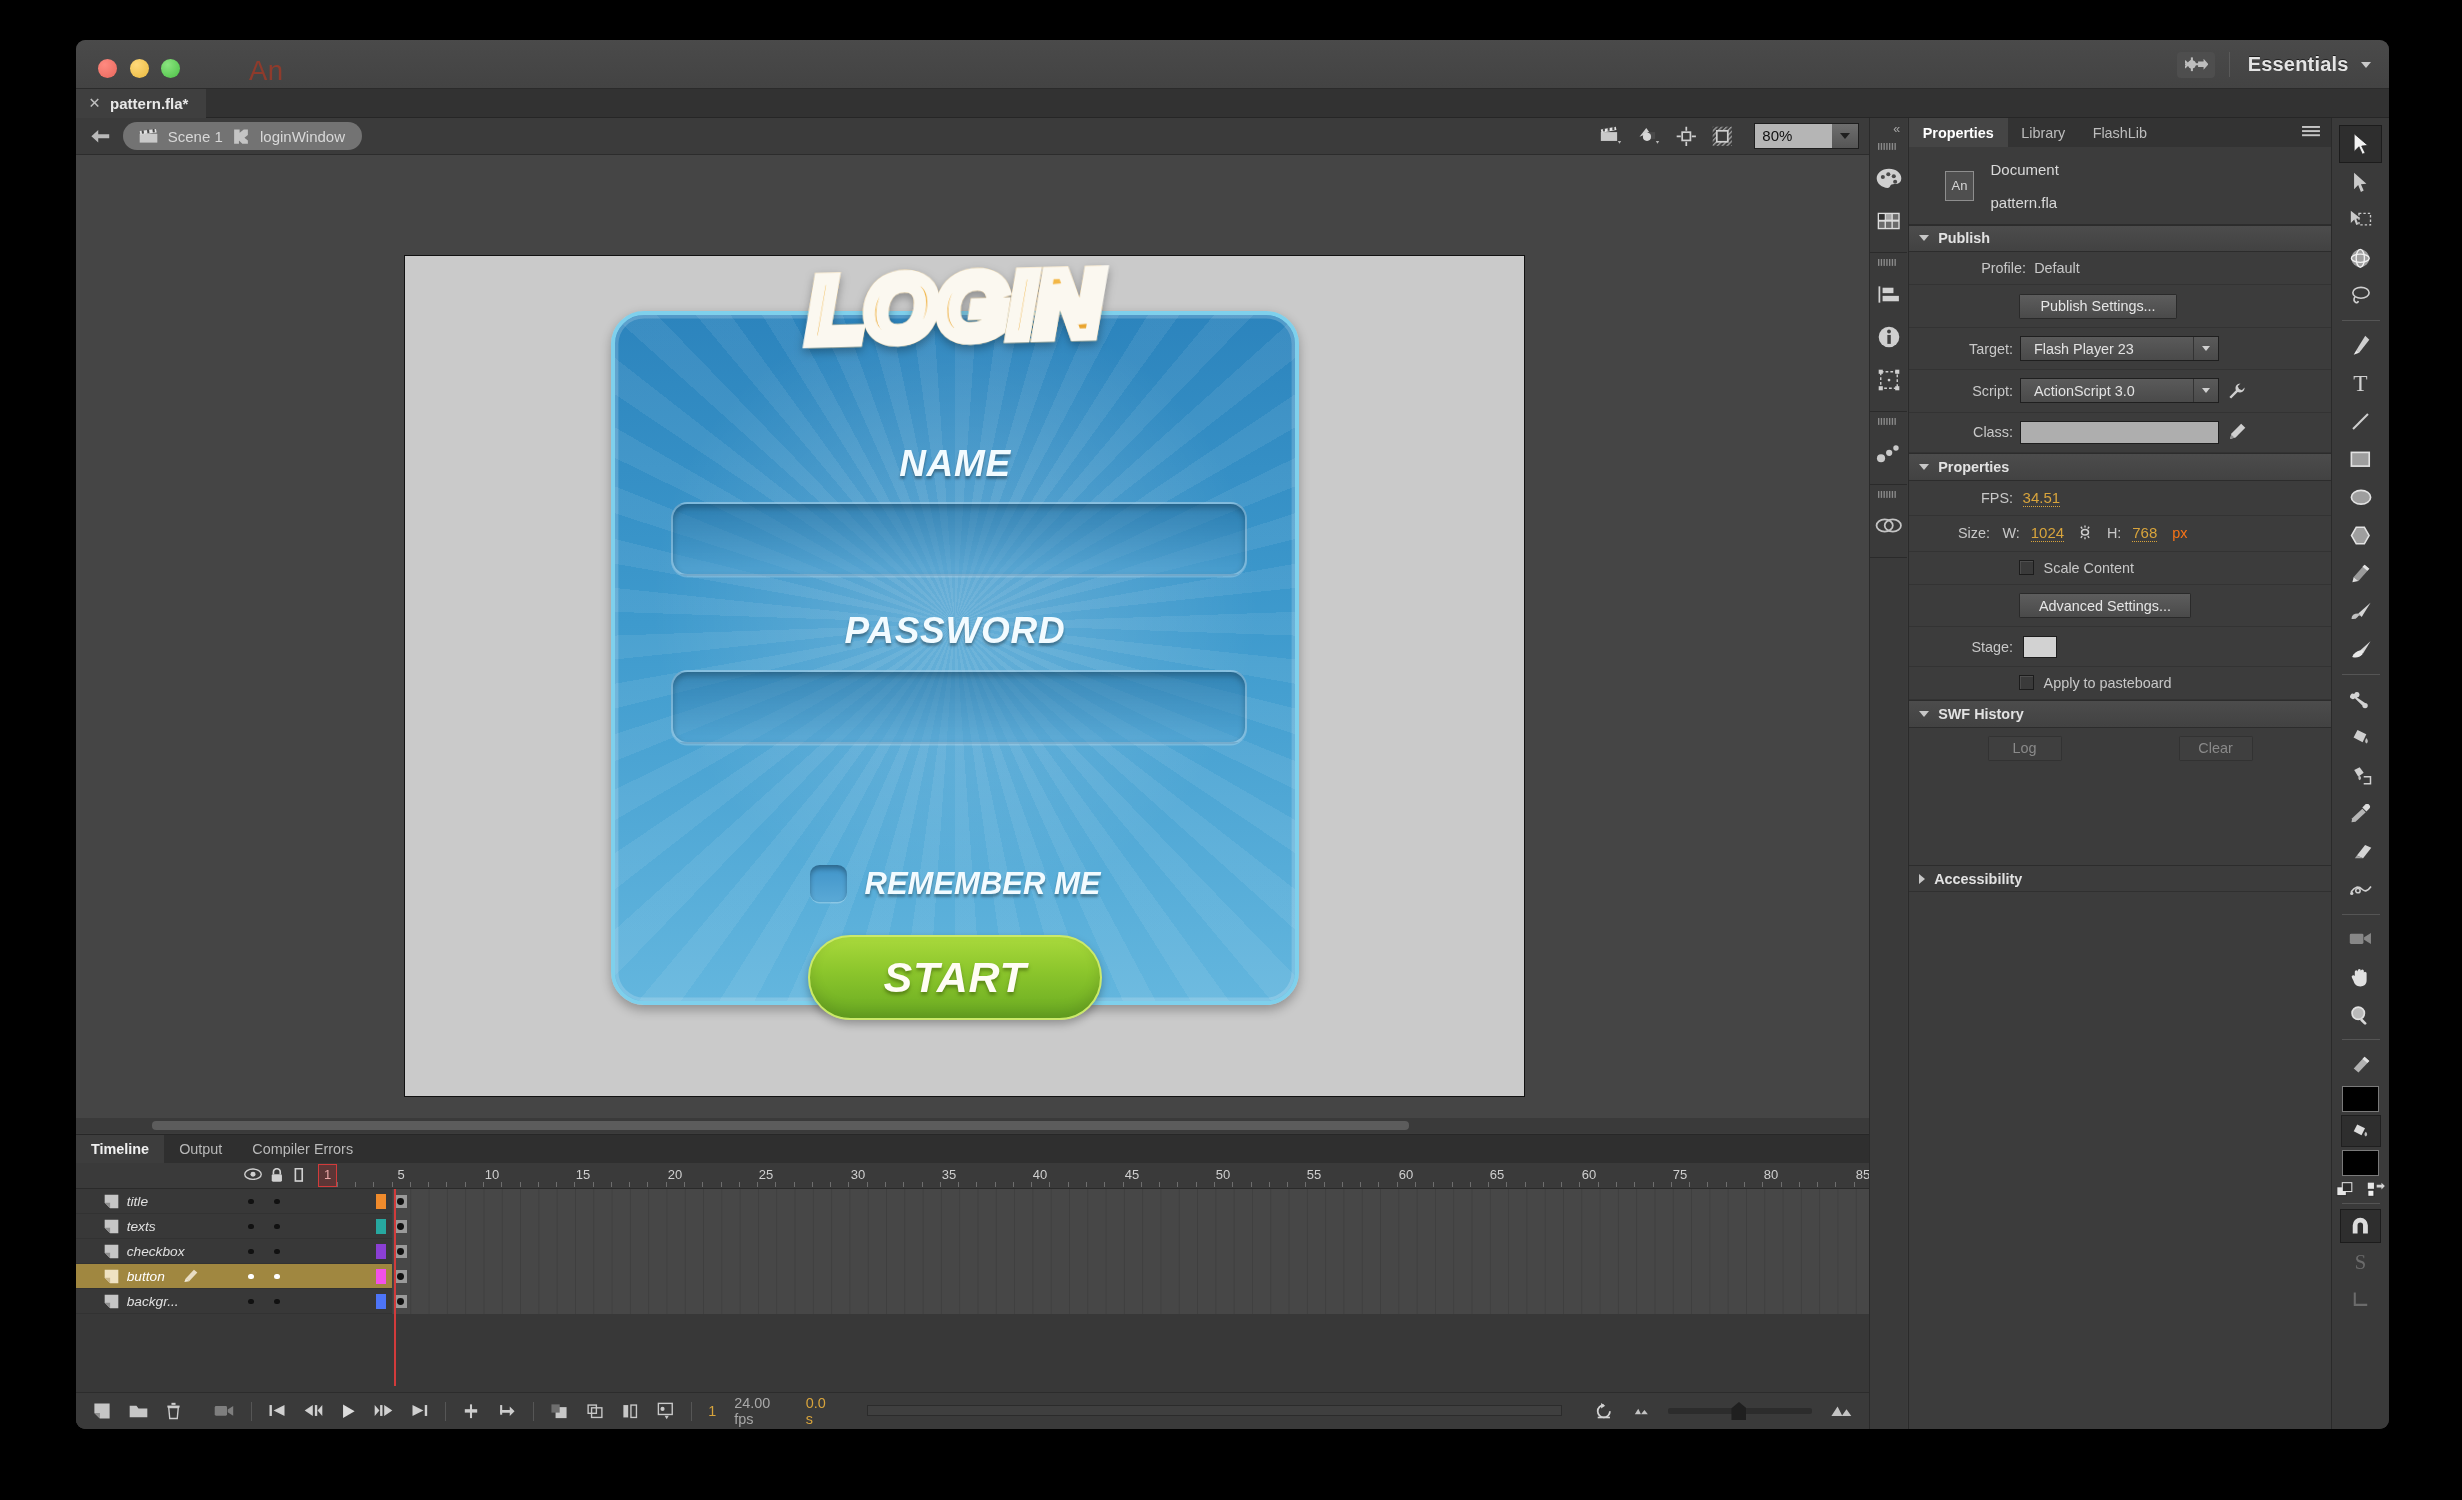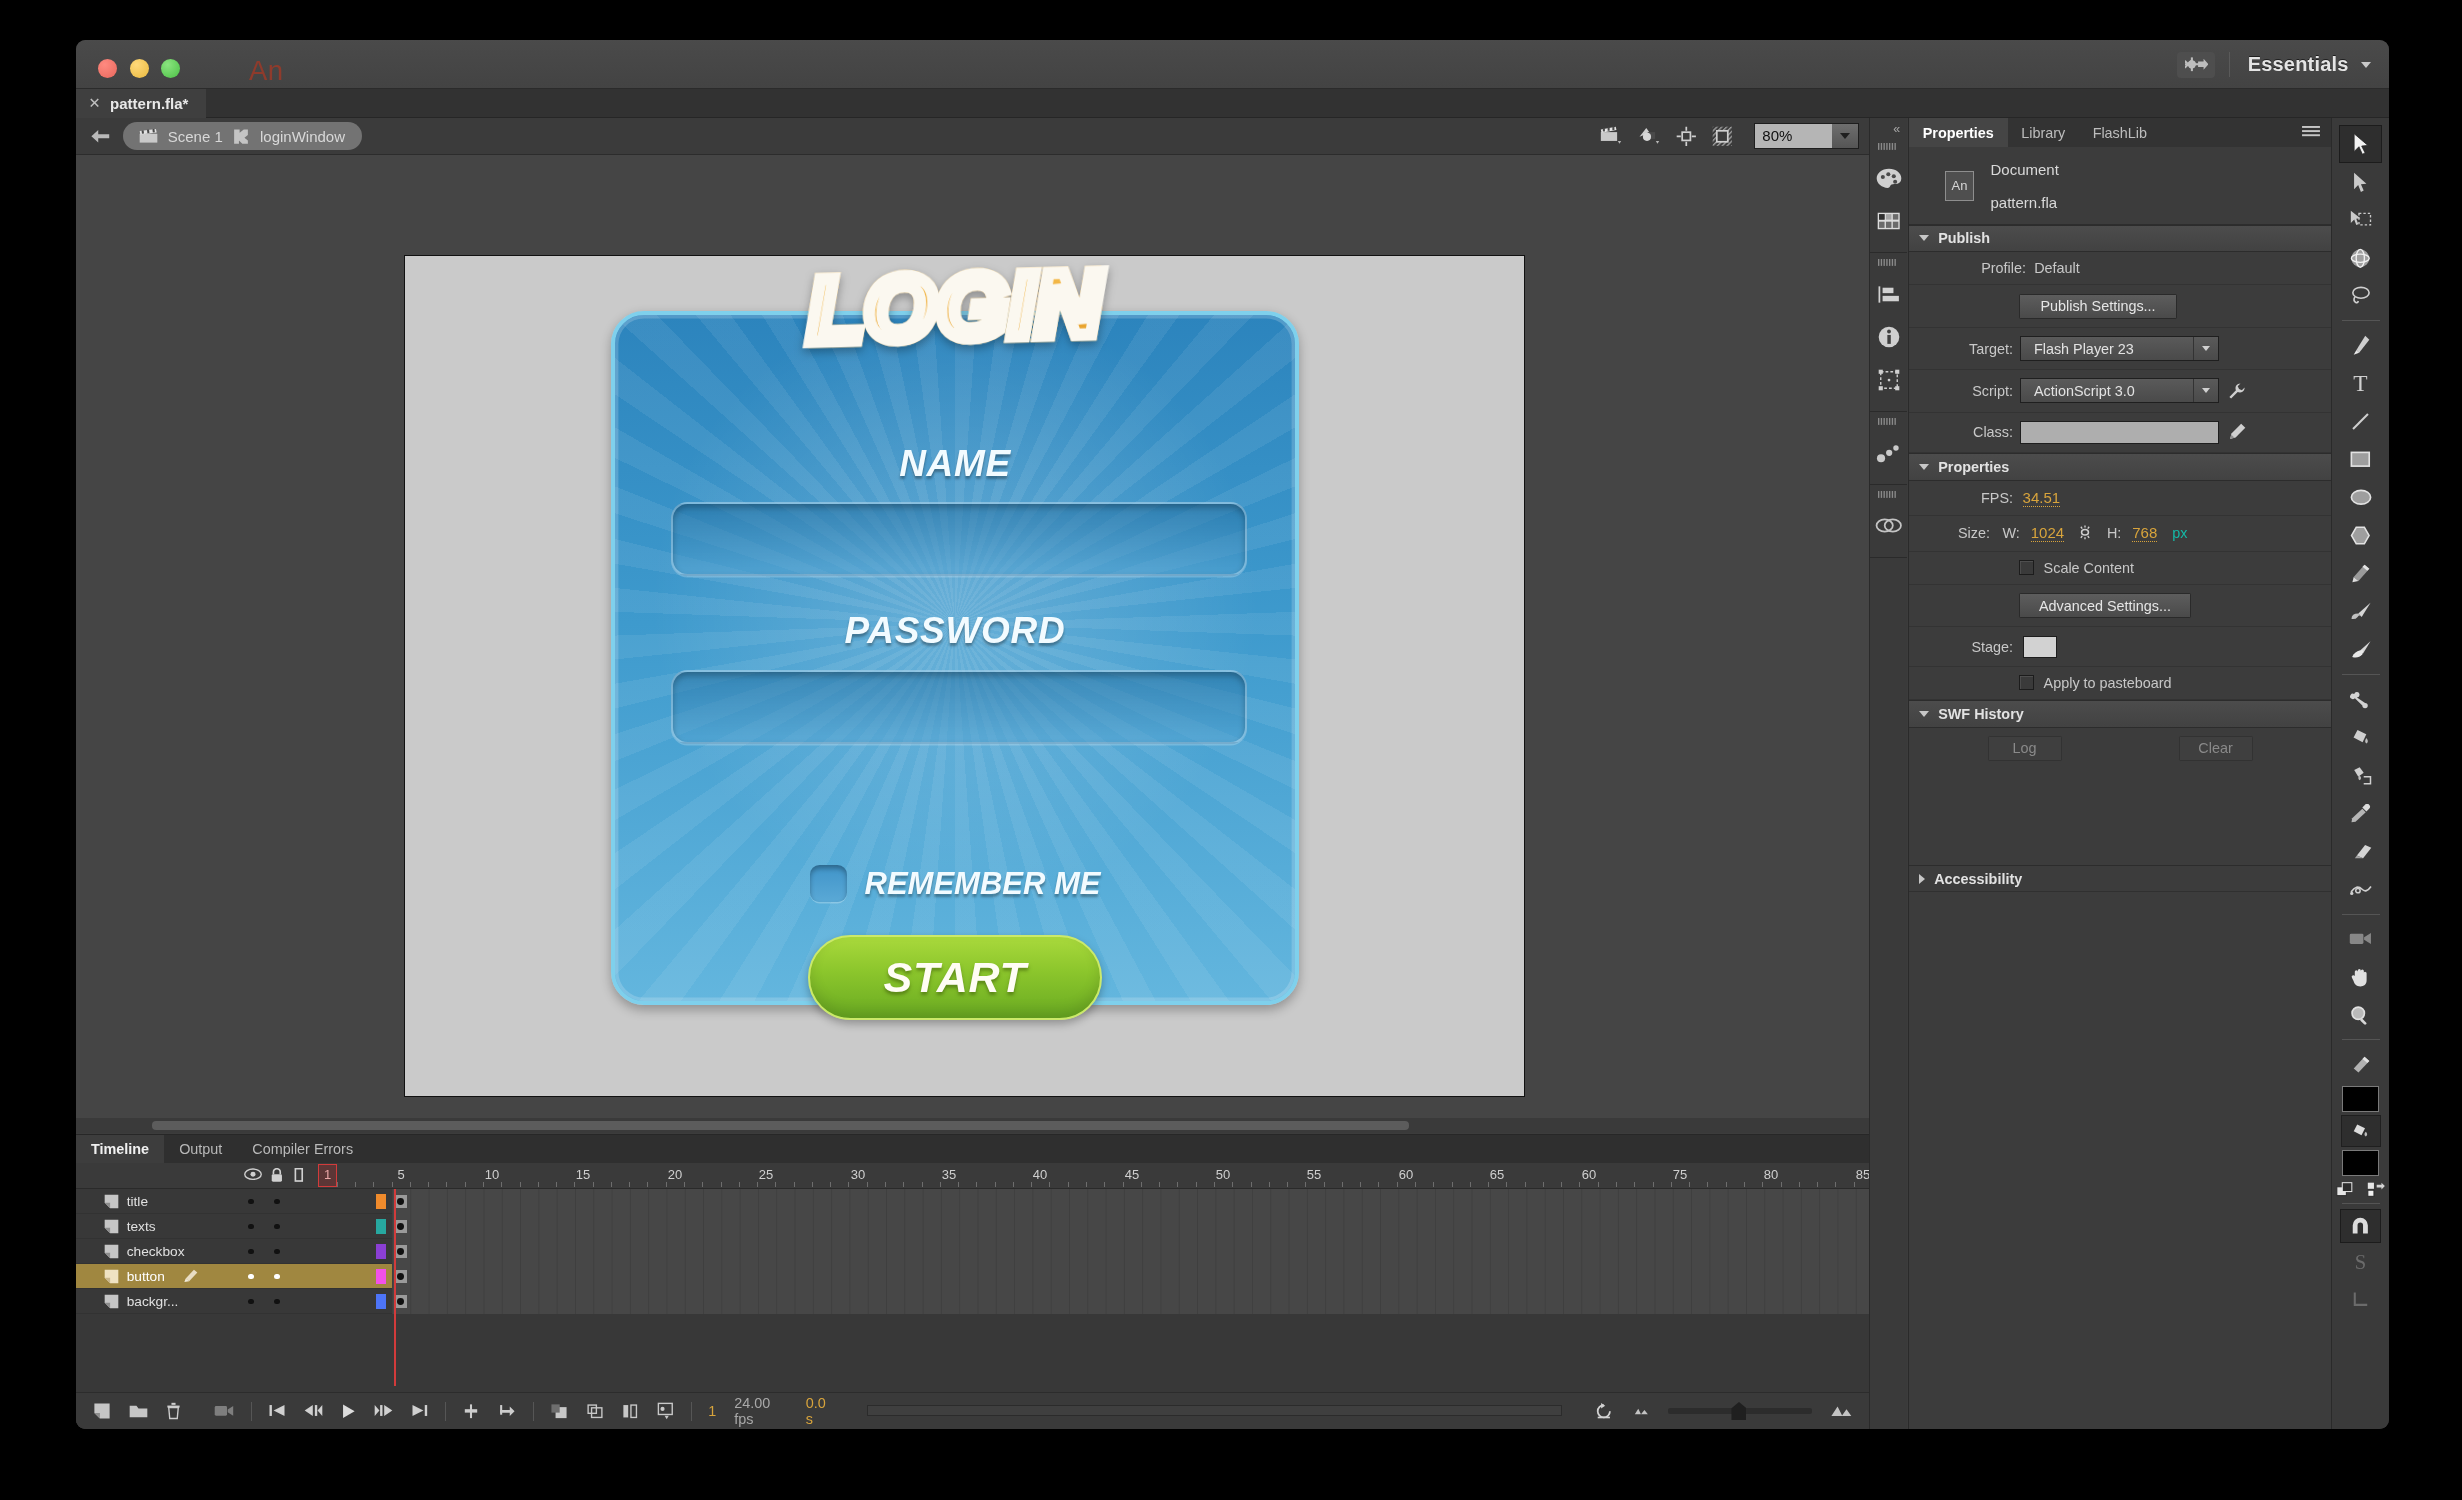--- a/index.html
+++ b/index.html
@@ -188,21 +188,21 @@
     position: absolute; top: 1.4px; width: 19px; height: 23.4px;
     background: #5c3636; border: 1.4px solid #d23b3b;
   }
   .layer-list { position: absolute; top: 54px; left: 0; width: 100%; bottom: 43px; }
   .layer-row {
     height: 25px; display: flex; align-items: center; position: relative;
     border-bottom: 0.7px solid #323232;
   }
   .layer-row.sel { background: #a08740; }
   .layer-name-cell { width: 242px; display: flex; align-items: center; padding-left: 27.5px; gap: 8.2px; position: relative; }
-  .layer-name { font-size: 13.7px; color: #e0e0e0; }
+  .layer-name { font-size: 13.7px; color: #e0e0e0; font-style: italic; }
   .layer-row.sel .layer-name { color: #fff; }
   .dotcol { position: absolute; width: 5.5px; height: 5.5px; border-radius: 50%; background: #111; top: 9.6px; }
   .layer-row.sel .dotcol { background: #fff; }
   .colorchip { position: absolute; left: 300px; top: 4.8px; width: 9.6px; height: 15px; }
   .frames-area {
     position: absolute; left: 316px; top: 0; right: 0; height: 25px;
     background: #474747;
     background-image: linear-gradient(90deg, #3f3f3f 0.7px, transparent 0.7px);
     background-size: 18.3px 100%;
   }
@@ -263,21 +263,21 @@
   }
   .btn.disabled { color: #8a8a8a; background: #3f3f3f; border-color: #323232; }
   .select {
     display: flex; align-items: center; border: 0.7px solid #1f1f1f; height: 25px;
     background: linear-gradient(180deg,#5a5a5a,#4a4a4a);
   }
   .select .sv { color: #e2e2e2; font-size: 14.4px; padding-left: 13px; flex: 1; }
   .select .sa { width: 25px; height: 100%; display: flex; align-items: center; justify-content: center; border-left: 0.7px solid #333; }
   .chk { width: 15px; height: 15px; background: #3a3a3a; border: 0.7px solid #1c1c1c; box-shadow: inset 0.7px 0.7px 0 #555; }
   .num { color: #d8a43c; font-size: 15px; border-bottom: 0.7px dotted #d8a43c; }
-  .unit { color: #14b8a6; font-size: 14.4px; }
+  .unit { color: #f97316; font-size: 14.4px; }
   .classfield { height: 23.4px; background: #aeaeae; border: 0.7px solid #1f1f1f; }
   .stagesw { width: 34px; height: 22px; background: #d2d2d2; border: 0.7px solid #1d1d1d; }
 
   
   .tools {
     position: absolute; left: 2255px; top: 78px; width: 58px; bottom: 0;
     background: #3a3a3a; border-left: 0.7px solid #2a2a2a;
     display: flex; flex-direction: column; align-items: center; padding-top: 6.9px;
   }
   .tool { width: 43px; height: 38px; display: flex; align-items: center; justify-content: center; }

